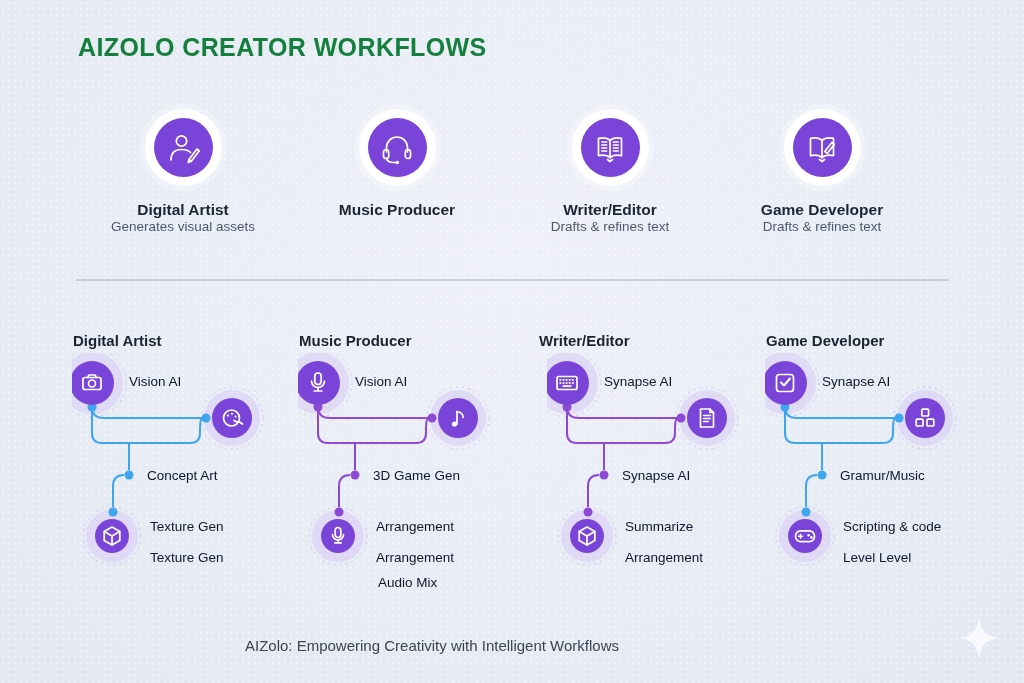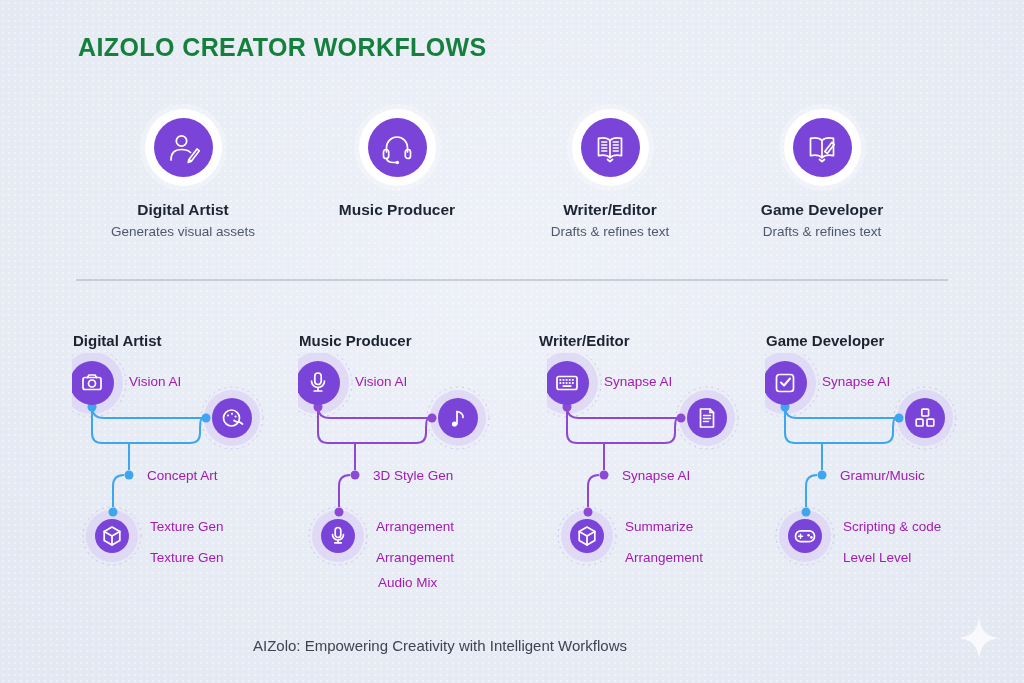--- a/index.html
+++ b/index.html
@@ -22,37 +22,37 @@
   .p-ring{
     width:77px;height:77px;border-radius:50%;background:#ffffff;margin:0 auto;
     display:flex;align-items:center;justify-content:center;
     box-shadow:0 0 0 5px rgba(255,255,255,0.28);
   }
   .p-bubble{
     width:59px;height:59px;border-radius:50%;background:#7b44d8;
     display:flex;align-items:center;justify-content:center;
   }
   .p-name{margin-top:15px;font-size:15.5px;font-weight:700;color:#1d2533;}
-  .p-desc{margin-top:5px;font-size:13.5px;color:#4e586a;}
+  .p-desc{font-size:13.5px;color:#4e586a;}
   
   .divider{left:76px;top:279px;width:872px;height:2px;background:#b9c3cf;opacity:.75;}
   
   .wf{position:absolute;top:330px;width:225px;height:300px;}
   .wf1{left:72px;}.wf2{left:298px;}.wf3{left:547px;}.wf4{left:765px;}
   .wf-title{position:absolute;left:1px;top:2px;font-size:15px;font-weight:700;color:#1b2330;}
   .wf3 .wf-title{left:-8px;}
   .wf svg{position:absolute;left:0;top:23px;}
-  .wf-label{position:absolute;font-size:13.5px;color:#a21caf;white-space:nowrap;}
+  .wf-label{position:absolute;font-size:13.5px;color:#0f172a;white-space:nowrap;}
   .lbl-top{left:57px;top:44px;}
   .lbl-mid{left:75px;top:138px;text-align:right;}
   .lbl-b1{left:78px;top:189px;}
   .lbl-b2{left:78px;top:220px;}
   .lbl-b3{left:80px;top:245px;}
   
-  .footer{left:8px;top:637px;width:864px;text-align:center;font-size:15px;color:#3c4452;}
+  .footer{left:0;top:637px;width:864px;text-align:center;font-size:15px;color:#3c4452;}
   .sparkle{left:956px;top:615px;}
   .icon-stroke{stroke:#ffffff;fill:none;stroke-width:1.7;stroke-linecap:round;stroke-linejoin:round;}
 </style>
 </head>
 <body>
 
 <div class="abs page-title">AIZOLO CREATOR WORKFLOWS</div>
 
 <div class="persona p1">
   <div class="p-ring">
@@ -217,21 +217,21 @@
       <path d="M -1 6 V -6.5"></path>
       <path d="M -1 -6.5 C 3 -6 5.5 -3.5 5 -0.5"></path>
     </g>
     <g class="icon-stroke" transform="translate(40,183)">
       <rect x="-2.8" y="-8.5" width="5.6" height="10" rx="2.8"></rect>
       <path d="M -5.5 -1.5 A 5.5 5.5 0 0 0 5.5 -1.5"></path>
       <path d="M 0 4 V 6.8 M -3.2 6.8 H 3.2"></path>
     </g>
   </svg>
   <div class="wf-label lbl-top">Vision AI</div>
-  <div class="wf-label lbl-mid">3D Style Gen</div>
+  <div class="wf-label lbl-mid">3D Game Gen</div>
   <div class="wf-label lbl-b1">Arrangement</div>
   <div class="wf-label lbl-b2">Arrangement</div>
   <div class="wf-label lbl-b3">Audio Mix</div>
 </div>
 
 <div class="wf wf3">
   <div class="wf-title">Writer/Editor</div>
   <svg width="210" height="215" viewBox="0 0 210 215">
     <g fill="#d8cbf5" opacity="0.55">
       <circle cx="20" cy="30" r="31"></circle>

